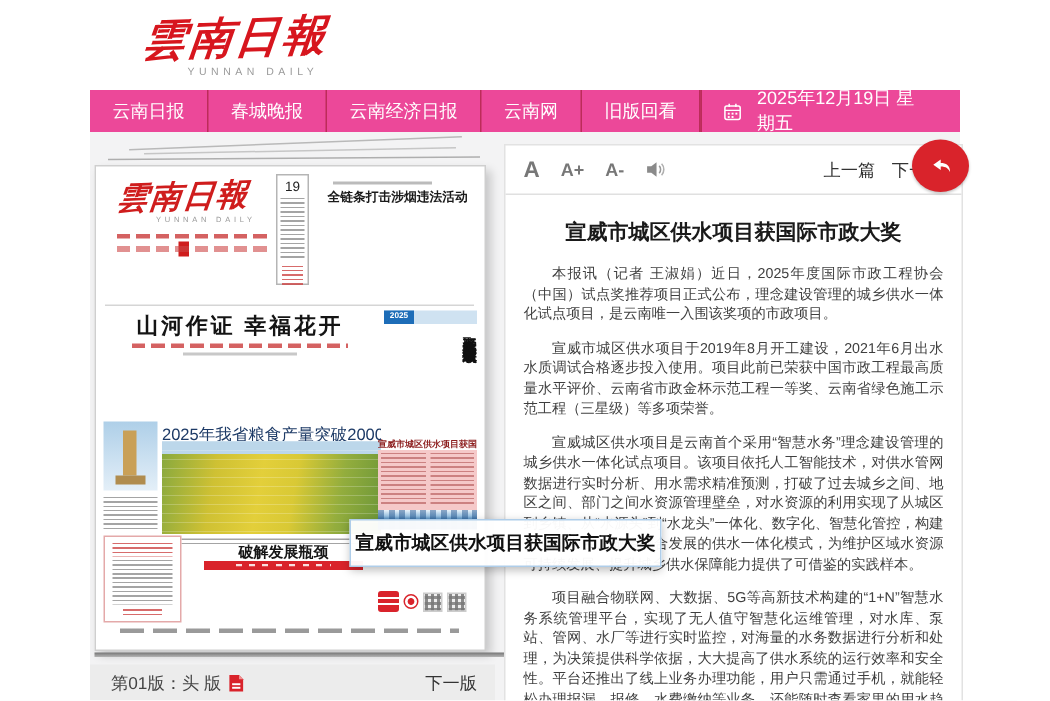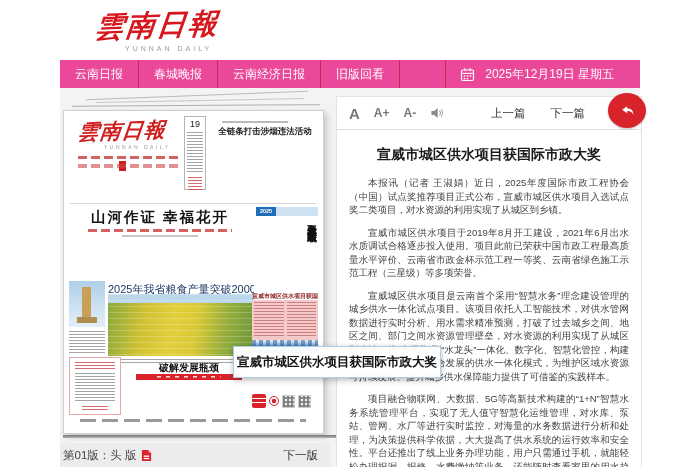--- a/index.html
+++ b/index.html
@@ -103,32 +103,32 @@
   .np-footer{left:16px;top:308px;width:226px;height:3px;
     background:repeating-linear-gradient(90deg,#9a9a9a 0,#9a9a9a 16px,transparent 16px,transparent 22px);}
   
   .tooltip{position:absolute;left:233px;top:346px;width:206px;height:30px;z-index:60;
            background:rgba(255,255,255,.96);border:1px solid #aecde9;box-shadow:0 2px 6px rgba(0,0,0,.28);
            display:flex;align-items:center;justify-content:center;
            font-size:12.5px;font-weight:bold;color:#111;white-space:nowrap;}
   
   .pager{position:absolute;left:60px;top:443px;width:270px;height:24px;background:#ececec;
          display:flex;align-items:center;font-size:11.5px;color:#444;}
-  .pager-left{display:flex;align-items:center;gap:4px;padding-left:3px;}
+  .pager-left{display:flex;align-items:center;gap:4px;padding-left:14px;}
   .pager-right{margin-left:auto;padding-right:12px;cursor:pointer;color:#333;}
   
   .panel{position:absolute;left:336px;top:96px;width:304px;height:371px;background:#fff;
          border:1px solid #e2e2e2;border-bottom:none;}
   .toolbar{position:relative;height:32px;display:flex;align-items:center;gap:14px;
            padding:0 12px;border-bottom:1px solid #e0e0e0;}
   .tb-font{color:#777;cursor:pointer;font-weight:bold;}
   .tb-a{font-size:15px;}
   .tb-ap,.tb-am{font-size:12px;}
   .tb-speaker{cursor:pointer;display:flex;align-items:center;}
-  .tb-nav{margin-left:auto;margin-right:44px;display:flex;gap:25px;font-size:11.5px;color:#333;}
+  .tb-nav{margin-left:auto;display:flex;gap:11px;font-size:11.5px;color:#333;}
   .tb-nav span{cursor:pointer;}
   .tb-back{position:absolute;right:-5px;top:-4px;width:38px;height:35px;border-radius:50%;
            background:#d9232b;display:flex;align-items:center;justify-content:center;cursor:pointer;
            box-shadow:0 1px 2px rgba(0,0,0,.25);}
   .art{padding:14px 12px 0;}
   .art-title{text-align:center;font-size:14px;font-weight:bold;color:#1a1a1a;margin:2px 0 12px;}
   .art p{margin:0 0 9px;text-indent:2em;font-size:9.5px;line-height:13.5px;color:#3f3f3f;text-align:justify;}
 </style>
 </head>
 <body>
@@ -137,20 +137,21 @@
 
   <div class="logo">
     <div class="logo-cn">雲南日報</div>
     <div class="logo-en">YUNNAN DAILY</div>
   </div>
 
   <div class="nav">
     <div class="nav-item">云南日报</div>
     <div class="nav-item">春城晚报</div>
     <div class="nav-item">云南经济日报</div>
+    <div class="nav-item">云南网</div>
     <div class="nav-item">旧版回看</div>
     <div class="nav-date">
       <svg width="15" height="15" viewBox="0 0 20 20">
         <rect x="2" y="4" width="16" height="14" rx="2" fill="none" stroke="#fff" stroke-width="1.6"></rect>
         <line x1="2" y1="8.5" x2="18" y2="8.5" stroke="#fff" stroke-width="1.4"></line>
         <line x1="6.5" y1="1.5" x2="6.5" y2="5" stroke="#fff" stroke-width="1.6"></line>
         <line x1="13.5" y1="1.5" x2="13.5" y2="5" stroke="#fff" stroke-width="1.6"></line>
         <rect x="5" y="11" width="2" height="2" fill="#fff"></rect>
           <rect x="9" y="11" width="2" height="2" fill="#fff"></rect>
         <rect x="13" y="11" width="2" height="2" fill="#fff"></rect>
@@ -281,21 +282,21 @@
         <span>下一篇</span>
       </span>
       <span class="tb-back">
         <svg width="17" height="17" viewBox="0 0 24 24">
           <path d="M11.5 6 L4.5 11 L11.5 16 L11.5 12.6 C16.2 12.6 19.3 14.6 20.3 18.2 C20.5 11.4 16.3 9.3 11.5 9.3 Z" fill="#ffffff"></path>
         </svg>
       </span>
     </div>
     <div class="art">
       <div class="art-title">宣威市城区供水项目获国际市政大奖</div>
-      <p>本报讯（记者 王淑娟）近日，2025年度国际市政工程协会（中国）试点奖推荐项目正式公布，宣威市城区供水项目入选试点奖二类项目，对水资源的利用实现了从城区到乡镇。</p>
+      <p>本报讯（记者 王淑娟）近日，2025年度国际市政工程协会（中国）试点奖推荐项目正式公布，理念建设管理的城乡供水一体化试点项目，是云南唯一入围该奖项的市政项目。</p>
       <p>宣威市城区供水项目于2019年8月开工建设，2021年6月出水水质调试合格逐步投入使用。项目此前已荣获中国市政工程最高质量水平评价、云南省市政金杯示范工程一等奖、云南省绿色施工示范工程（三星级）等多项荣誉。</p>
       <p>宣威城区供水项目是云南首个采用“智慧水务”理念建设管理的城乡供水一体化试点项目。该项目依托人工智能技术，对供水管网数据进行实时分析、用水需求精准预测，打破了过去城乡之间、地区之间、部门之间水资源管理壁垒，对水资源的利用实现了从城区到乡镇、从“水源头”到“水龙头”一体化、数字化、智慧化管控，构建了以城带乡、城乡融合发展的供水一体化模式，为维护区域水资源可持续发展、提升城乡供水保障能力提供了可借鉴的实践样本。</p>
       <p>项目融合物联网、大数据、5G等高新技术构建的“1+N”智慧水务系统管理平台，实现了无人值守智慧化运维管理，对水库、泵站、管网、水厂等进行实时监控，对海量的水务数据进行分析和处理，为决策提供科学依据，大大提高了供水系统的运行效率和安全性。平台还推出了线上业务办理功能，用户只需通过手机，就能轻松办理报漏、报修、水费缴纳等业务，还能随时查看家里的用水趋势、水质等情况，享受到了更加便捷的用水服务。</p>
     </div>
   </div>
 
   <div class="tooltip">宣威市城区供水项目获国际市政大奖</div>
 
 </div>
 

